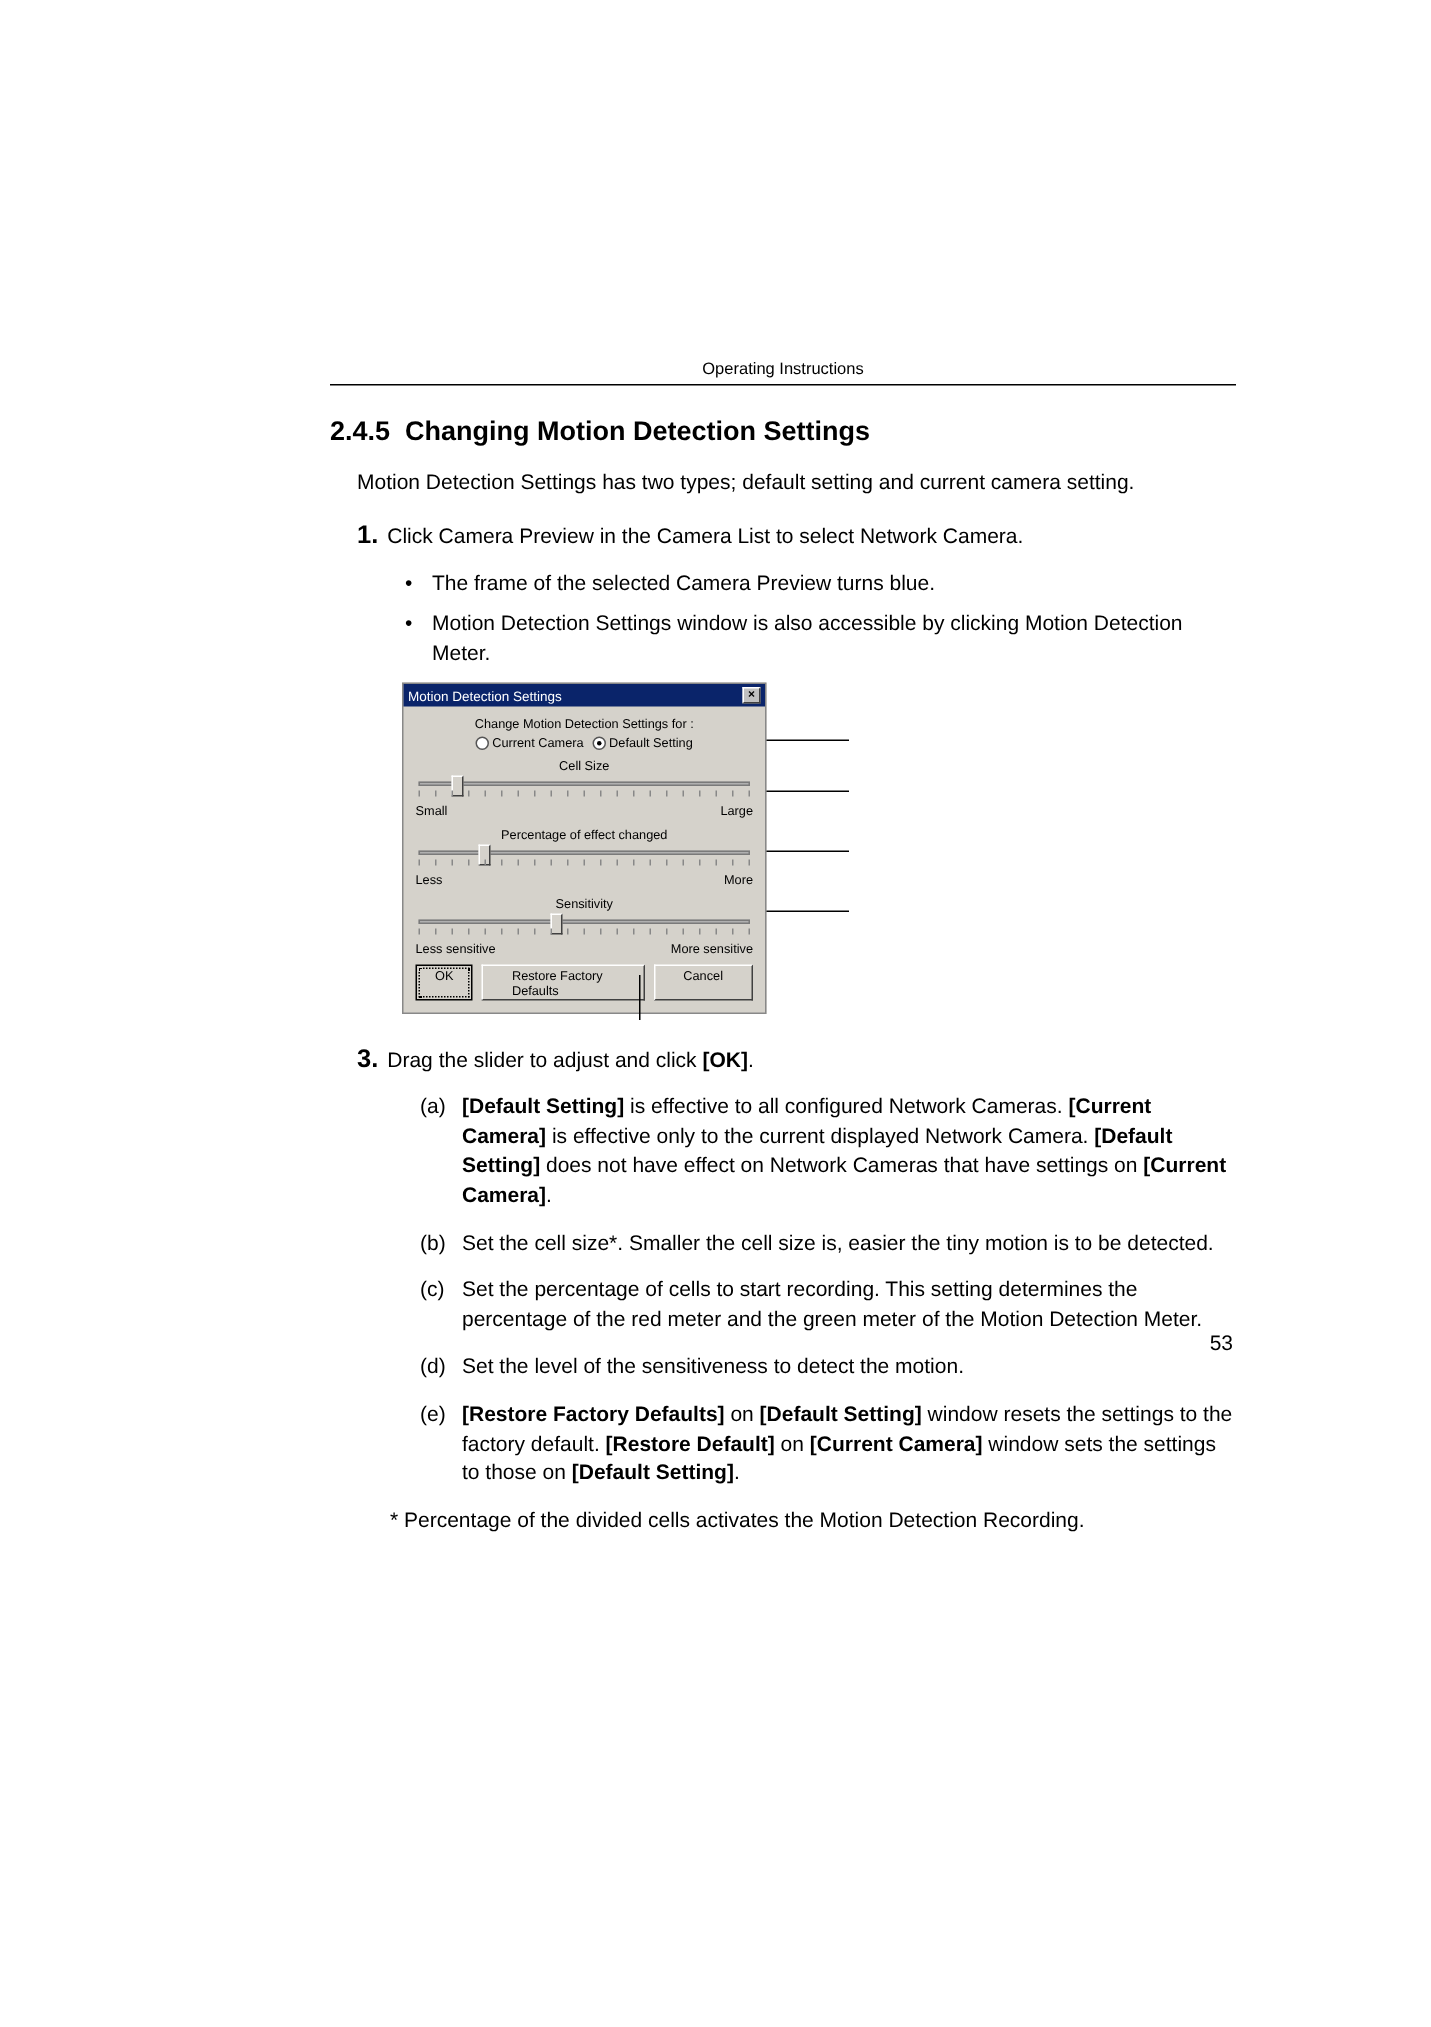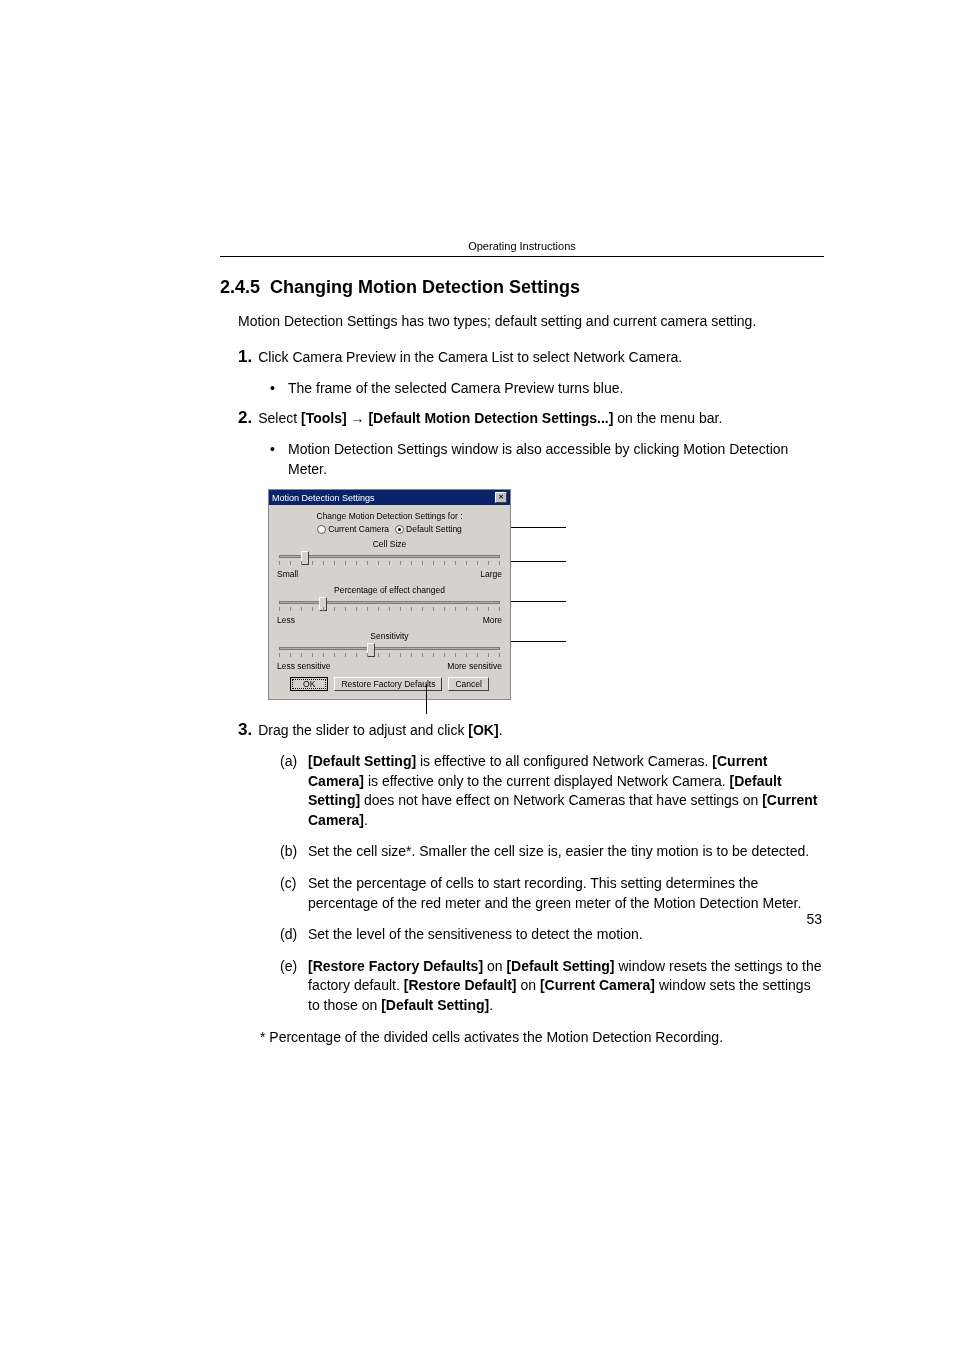--- a/index.html
+++ b/index.html
@@ -27,21 +27,21 @@
     .radio-dot.checked::after { content: ""; position: absolute; left: 2px; top: 2px; width: 3px; height: 3px; border-radius: 50%; background: #000; }
     .slider-section { margin-bottom: 6px; }
     .slider-title { text-align: center; font-size: 8.5px; margin-bottom: 2px; }
     .slider-track { position: relative; height: 16px; margin: 0 2px; }
     .slider-groove { position: absolute; left: 0; right: 0; top: 4px; height: 3px; background: #b0b0b0; border: 1px solid #7a7a7a; }
     .slider-handle { position: absolute; top: 0; width: 8px; height: 14px; background: #d5d2cb; border: 1px solid #404040; border-top-color: #fff; border-left-color: #fff; }
     .slider-ticks { position: absolute; left: 0; right: 0; top: 10px; height: 4px; display: flex; justify-content: space-between; }
     .slider-ticks span { width: 1px; height: 4px; background: #888; }
     .slider-labels { display: flex; justify-content: space-between; font-size: 8.5px; margin-top: 2px; }
     .dialog-buttons { display: flex; justify-content: center; gap: 6px; margin-top: 6px; }
-    .dlg-btn { font-size: 8.5px; padding: 1px 6px; background: #d5d2cb; border: 1px solid #404040; border-top-color: #fff; border-left-color: #fff; }
+    .dlg-btn { font-size: 8.5px; padding: 1px 19px; background: #d5d2cb; border: 1px solid #404040; border-top-color: #fff; border-left-color: #fff; }
     .dlg-btn.primary { border: 1px solid #000; outline: 1px dotted #000; outline-offset: -3px; padding: 1px 12px; }
     .callouts { position: relative; flex: 1; }
     .callout-hline { position: absolute; height: 1px; background: #000; }
     .callout-vline { position: absolute; width: 1px; background: #000; }
     .alpha-list { margin: 10px 0 0 60px; }
     .alpha-item { font-size: 14px; line-height: 1.4; margin-bottom: 12px; display: flex; }
     .alpha-marker { flex: 0 0 28px; }
     .alpha-text { flex: 1; }
     .footnote { font-size: 14px; margin: 8px 0 0 40px; line-height: 1.4; }
     .page-num { position: absolute; right: 132px; bottom: 180px; font-size: 14px; }
@@ -58,23 +58,20 @@
     <span class="section-num">2.4.5</span><span>Changing Motion Detection Settings</span>
   </h2>
 
   <p class="intro">Motion Detection Settings has two types; default setting and current camera setting.</p>
 
   <p class="step">
     <span class="step-num">1.</span><span>Click Camera Preview in the Camera List to select Network Camera.</span>
   </p>
   <p class="sub-bullet">The frame of the selected Camera Preview turns blue.</p>
 
-  <p class="step">
-    <span class="step-num">2.</span><span>Select </span><span class="strong">[Tools]</span><span class="arrow"> → </span><span class="strong">[Default Motion Detection Settings...]</span><span> on the menu bar.</span>
-  </p>
   <p class="sub-bullet">Motion Detection Settings window is also accessible by clicking Motion Detection Meter.</p>
 
   <div class="figure-row">
     <div class="dialog">
       <div class="dialog-titlebar">
         <span>Motion Detection Settings</span>
         <span class="dialog-close">×</span>
       </div>
       <div class="dialog-body">
         <div class="dialog-row-center">Change Motion Detection Settings for :</div>

